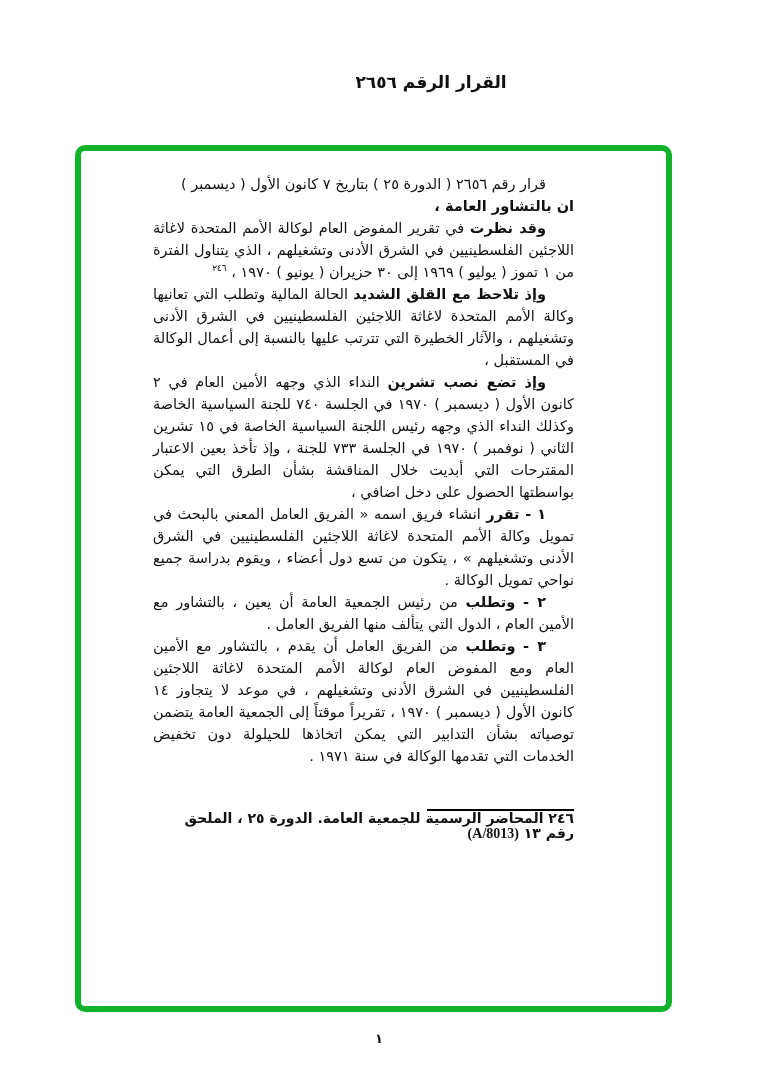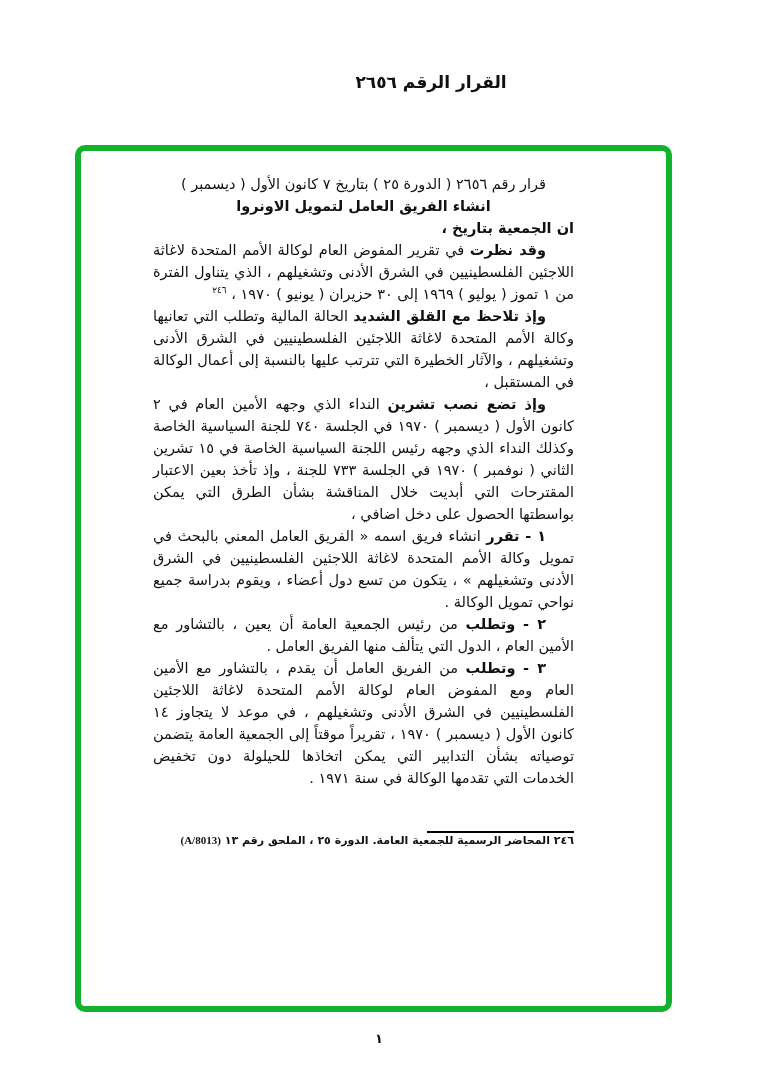--- a/index.html
+++ b/index.html
@@ -23,21 +23,21 @@
   .content p { margin:0; }
   .title-line1 { text-indent:28px; }
   .title-line2 { padding-right:35px; }
   .res-heading { text-align:center; font-weight:bold; margin:14px 0 7px 0; }
   .opening { font-weight:bold; }
   .para { text-indent:28px; }
   .para b { font-weight:bold; }
   .para sup { font-size:9px; vertical-align:super; line-height:0; }
 
   .footnote-rule { width:147px; height:0; border-top:2px solid #000; margin-top:42px; }
-  .footnote { font-size:11px; font-weight:bold; margin-top:7px; text-align:right;
+  .footnote { font-size:14px; font-weight:bold; margin-top:7px; text-align:right;
               text-indent:0; line-height:15px; }
   .footnote .fn-ref { font-family:"Liberation Serif", "DejaVu Serif", serif; }
 
   .page-number { position:absolute; bottom:32px; left:0; width:758px; text-align:center;
                  font-size:13px; font-weight:bold; }
 </style>
 </head>
 <body>
 
 <div class="page">
@@ -45,23 +45,22 @@
   <div class="doc-title">
     <span class="shift">القرار الرقم ٢٦٥٦</span>
   </div>
 
 
   <div class="frame" style="border-color: rgb(18, 178, 44);">
     <div class="content">
 
       <p class="title-line1">قرار رقم ٢٦٥٦ ( الدورة ٢٥ ) بتاريخ ٧ كانون الأول ( ديسمبر )</p>
 
-      <p class="res-heading">انشاء الفريق العامل لتمويل الاونروا</p>
 
-      <p class="opening">ان الجمعية بتاريخ ،</p>
+      <p class="opening">ان بالتشاور العامة ،</p>
 
       <p class="para"><b>وقد نظرت</b> <span>في تقرير المفوض العام لوكالة الأمم المتحدة لاغاثة اللاجئين الفلسطينيين في الشرق الأدنى وتشغيلهم ، الذي يتناول الفترة من ١ تموز ( يوليو ) ١٩٦٩ إلى ٣٠ حزيران ( يونيو ) ١٩٧٠ ،</span> <sup>٢٤٦</sup></p>
 
       <p class="para"><b>وإذ تلاحظ مع القلق الشديد</b> <span>الحالة المالية وتطلب التي تعانيها وكالة الأمم المتحدة لاغاثة اللاجئين الفلسطينيين في الشرق الأدنى وتشغيلهم ، والآثار الخطيرة التي تترتب عليها بالنسبة إلى أعمال الوكالة في المستقبل ،</span></p>
 
       <p class="para"><b>وإذ تضع نصب تشرين</b> <span>النداء الذي وجهه الأمين العام في ٢ كانون الأول ( ديسمبر ) ١٩٧٠ في الجلسة ٧٤٠ للجنة السياسية الخاصة وكذلك النداء الذي وجهه رئيس اللجنة السياسية الخاصة في ١٥ تشرين الثاني ( نوفمبر ) ١٩٧٠ في الجلسة ٧٣٣ للجنة ، وإذ تأخذ بعين الاعتبار المقترحات التي أبديت خلال المناقشة بشأن الطرق التي يمكن بواسطتها الحصول على دخل اضافي ،</span></p>
 
       <p class="para"><b>١ -</b> <b>تقرر</b> <span>انشاء فريق اسمه « الفريق العامل المعني بالبحث في تمويل وكالة الأمم المتحدة لاغاثة اللاجئين الفلسطينيين في الشرق الأدنى وتشغيلهم » ، يتكون من تسع دول أعضاء ، ويقوم بدراسة جميع نواحي تمويل الوكالة .</span></p>
 
       <p class="para"><b>٢ -</b> <b>وتطلب</b> <span>من رئيس الجمعية العامة أن يعين ، بالتشاور مع الأمين العام ، الدول التي يتألف منها الفريق العامل .</span></p>

